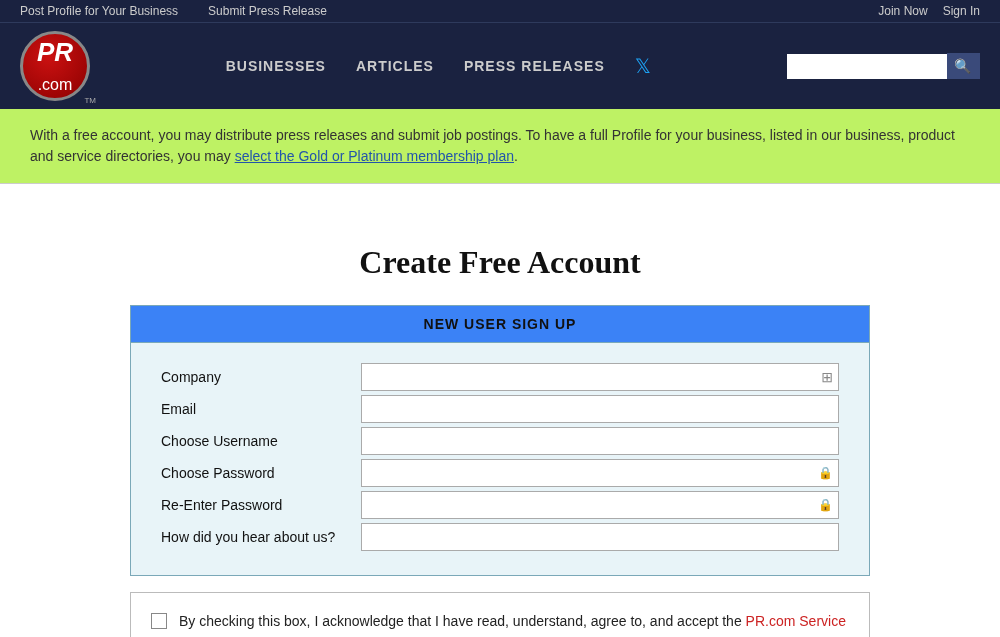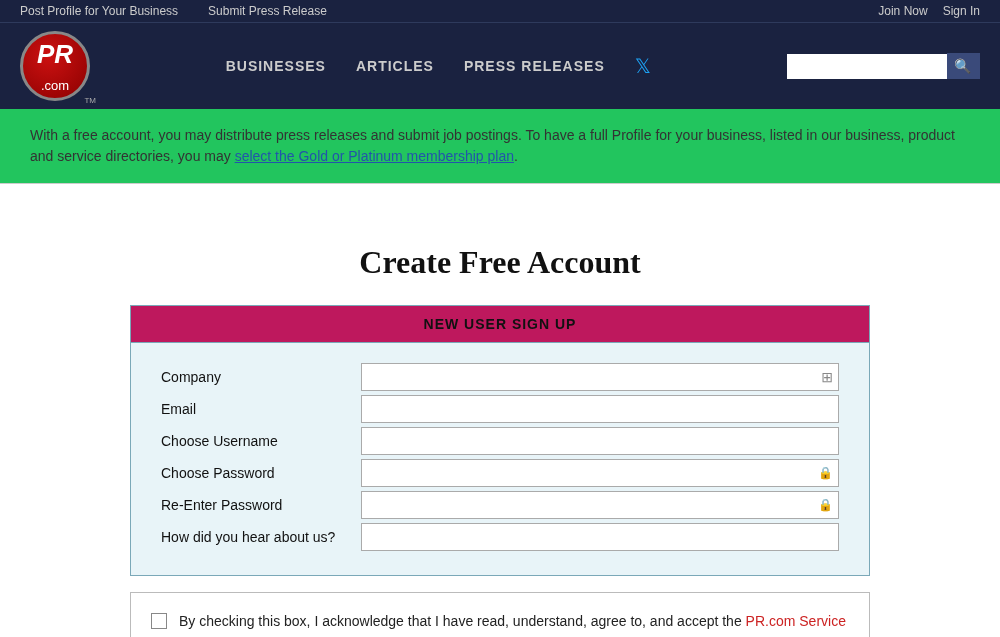--- a/index.html
+++ b/index.html
@@ -52,21 +52,21 @@
     }
     .logo-pr {
       color: #fff;
       font-size: 26px;
       font-weight: bold;
       line-height: 1;
       font-style: italic;
     }
     .logo-dot {
       color: #fff;
-      font-size: 13px;
+      font-size: 16px;
       line-height: 1;
       margin-top: 12px;
     }
     .logo-wrapper { position: relative; }
     .logo-tm-text {
       position: absolute;
       bottom: -4px;
       right: -6px;
       color: #aaa;
       font-size: 8px;
@@ -109,21 +109,21 @@
       background: #3a4a7a;
       border: none;
       padding: 5px 8px;
       cursor: pointer;
       color: #fff;
       font-size: 14px;
     }
 
     
     .info-bar {
-      background: #22c55e;
+      background: #bef264;
       padding: 16px 30px;
       font-size: 14px;
       color: #333;
       border-bottom: 1px solid #ccc;
       line-height: 1.5;
     }
     .info-bar a {
       color: #2255aa;
       text-decoration: underline;
     }
@@ -142,21 +142,21 @@
       margin-top: 40px;
     }
 
     
     .form-box {
       border: 1px solid #7aa8b8;
       margin: 0 auto;
       max-width: 740px;
     }
     .form-header {
-      background: #be185d;
+      background: #3b82f6;
       padding: 10px;
       text-align: center;
       font-weight: bold;
       font-size: 14px;
       color: #111;
       letter-spacing: 1px;
       border-bottom: 1px solid #7aa8b8;
     }
     .form-body {
       background: #e8f4f8;

